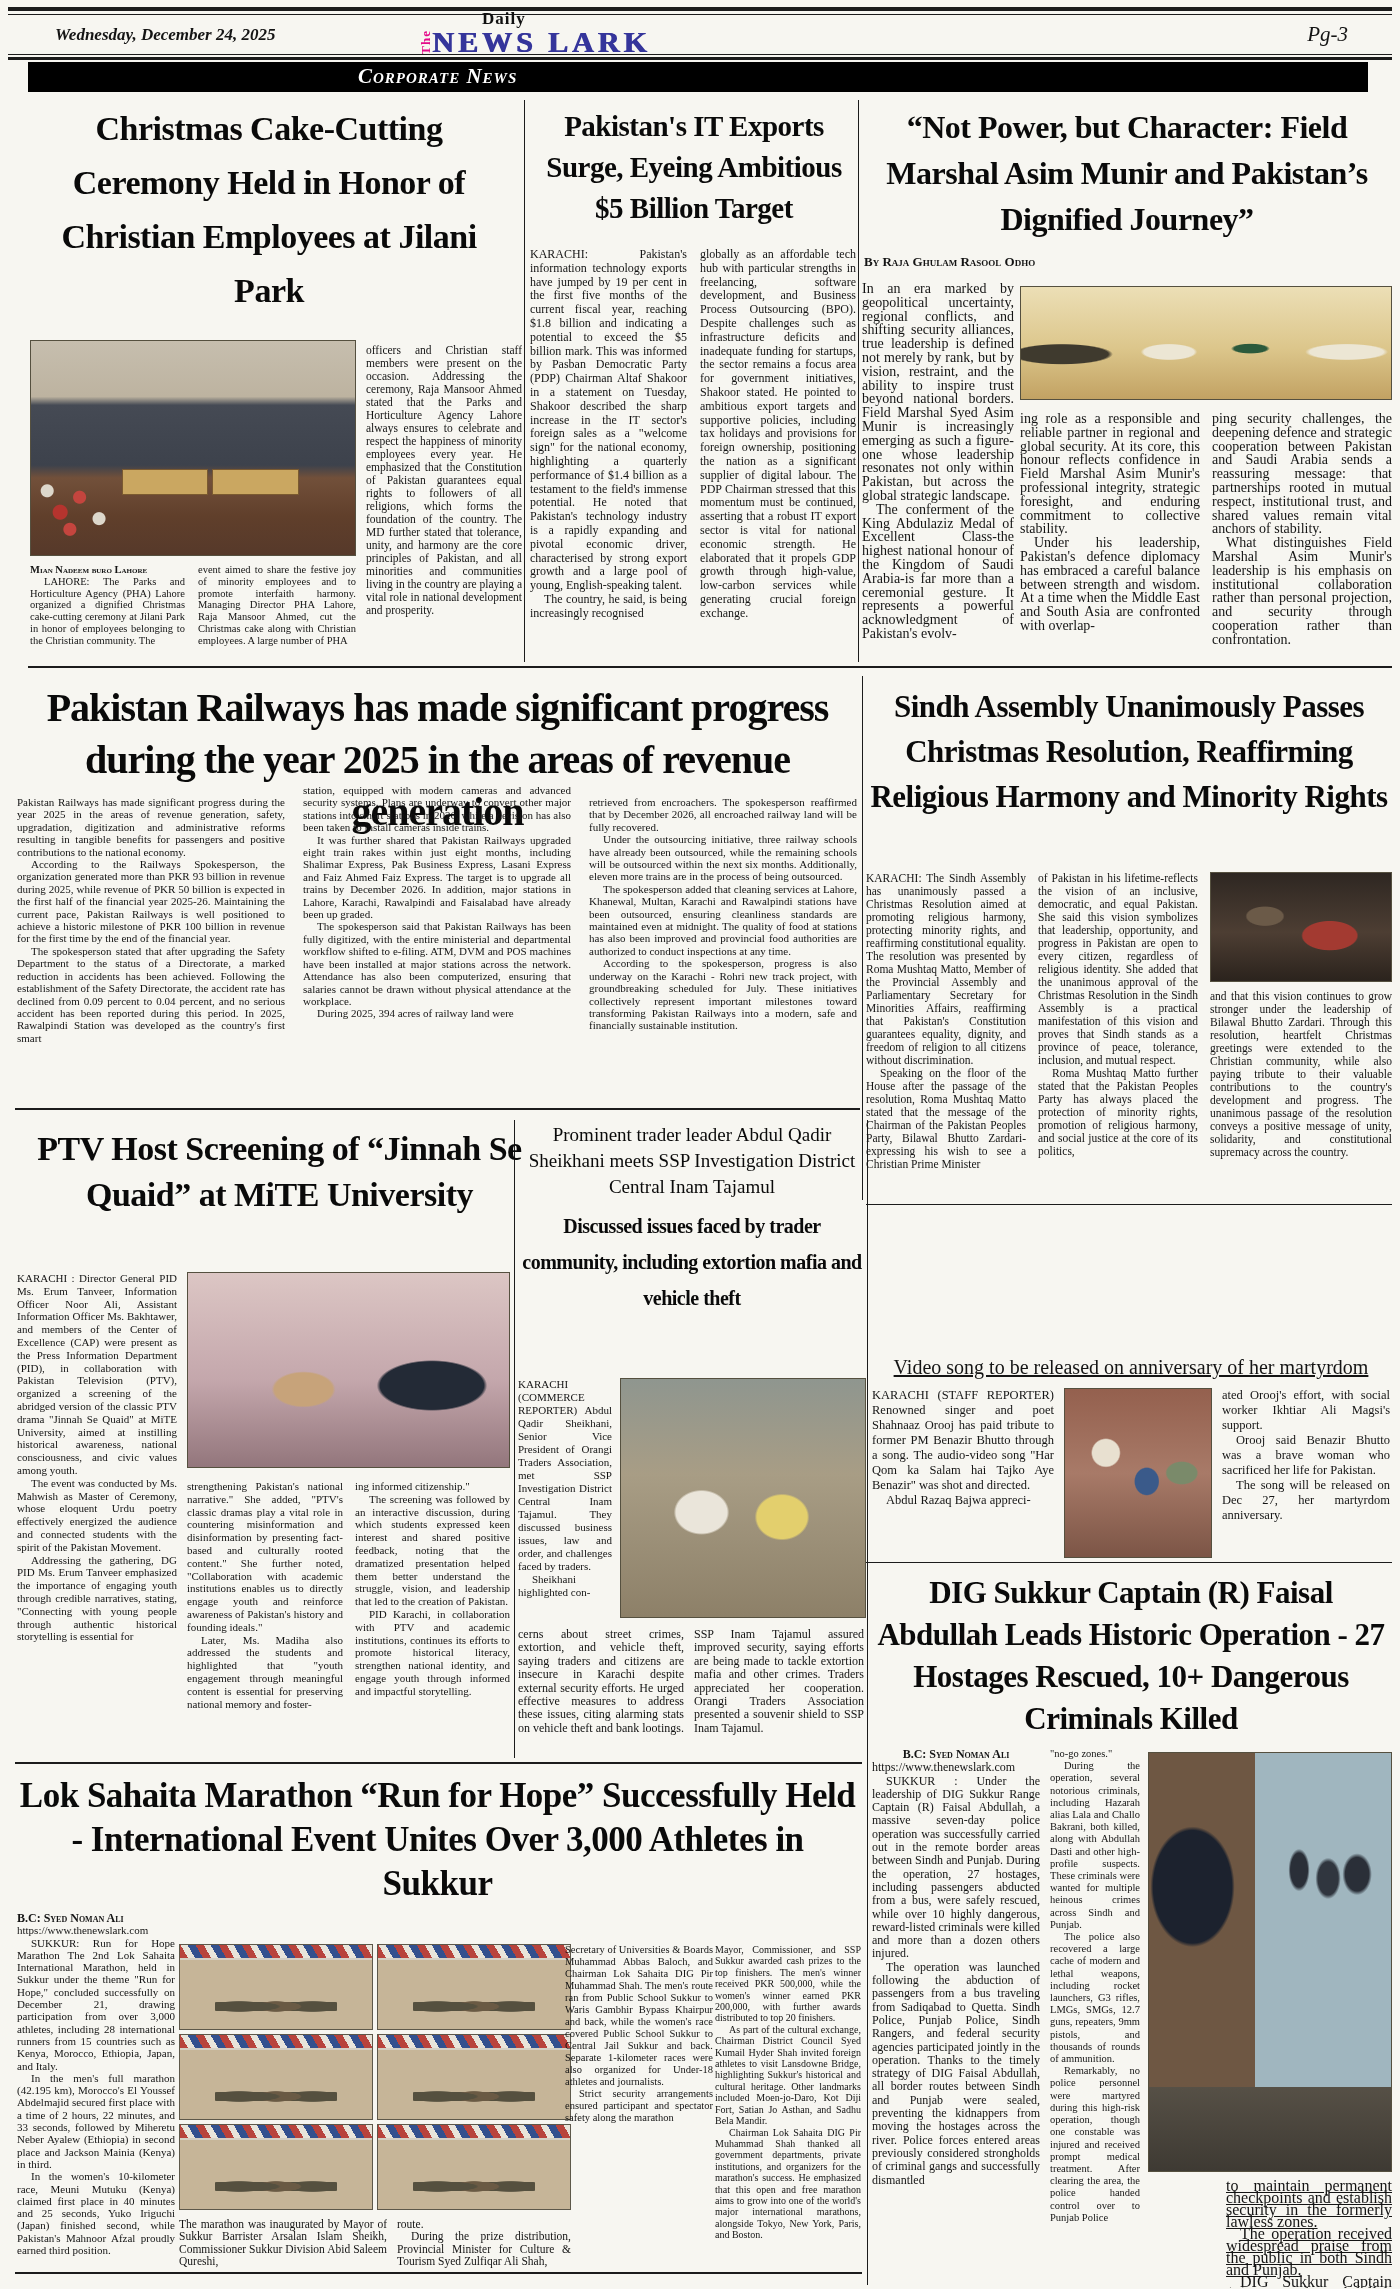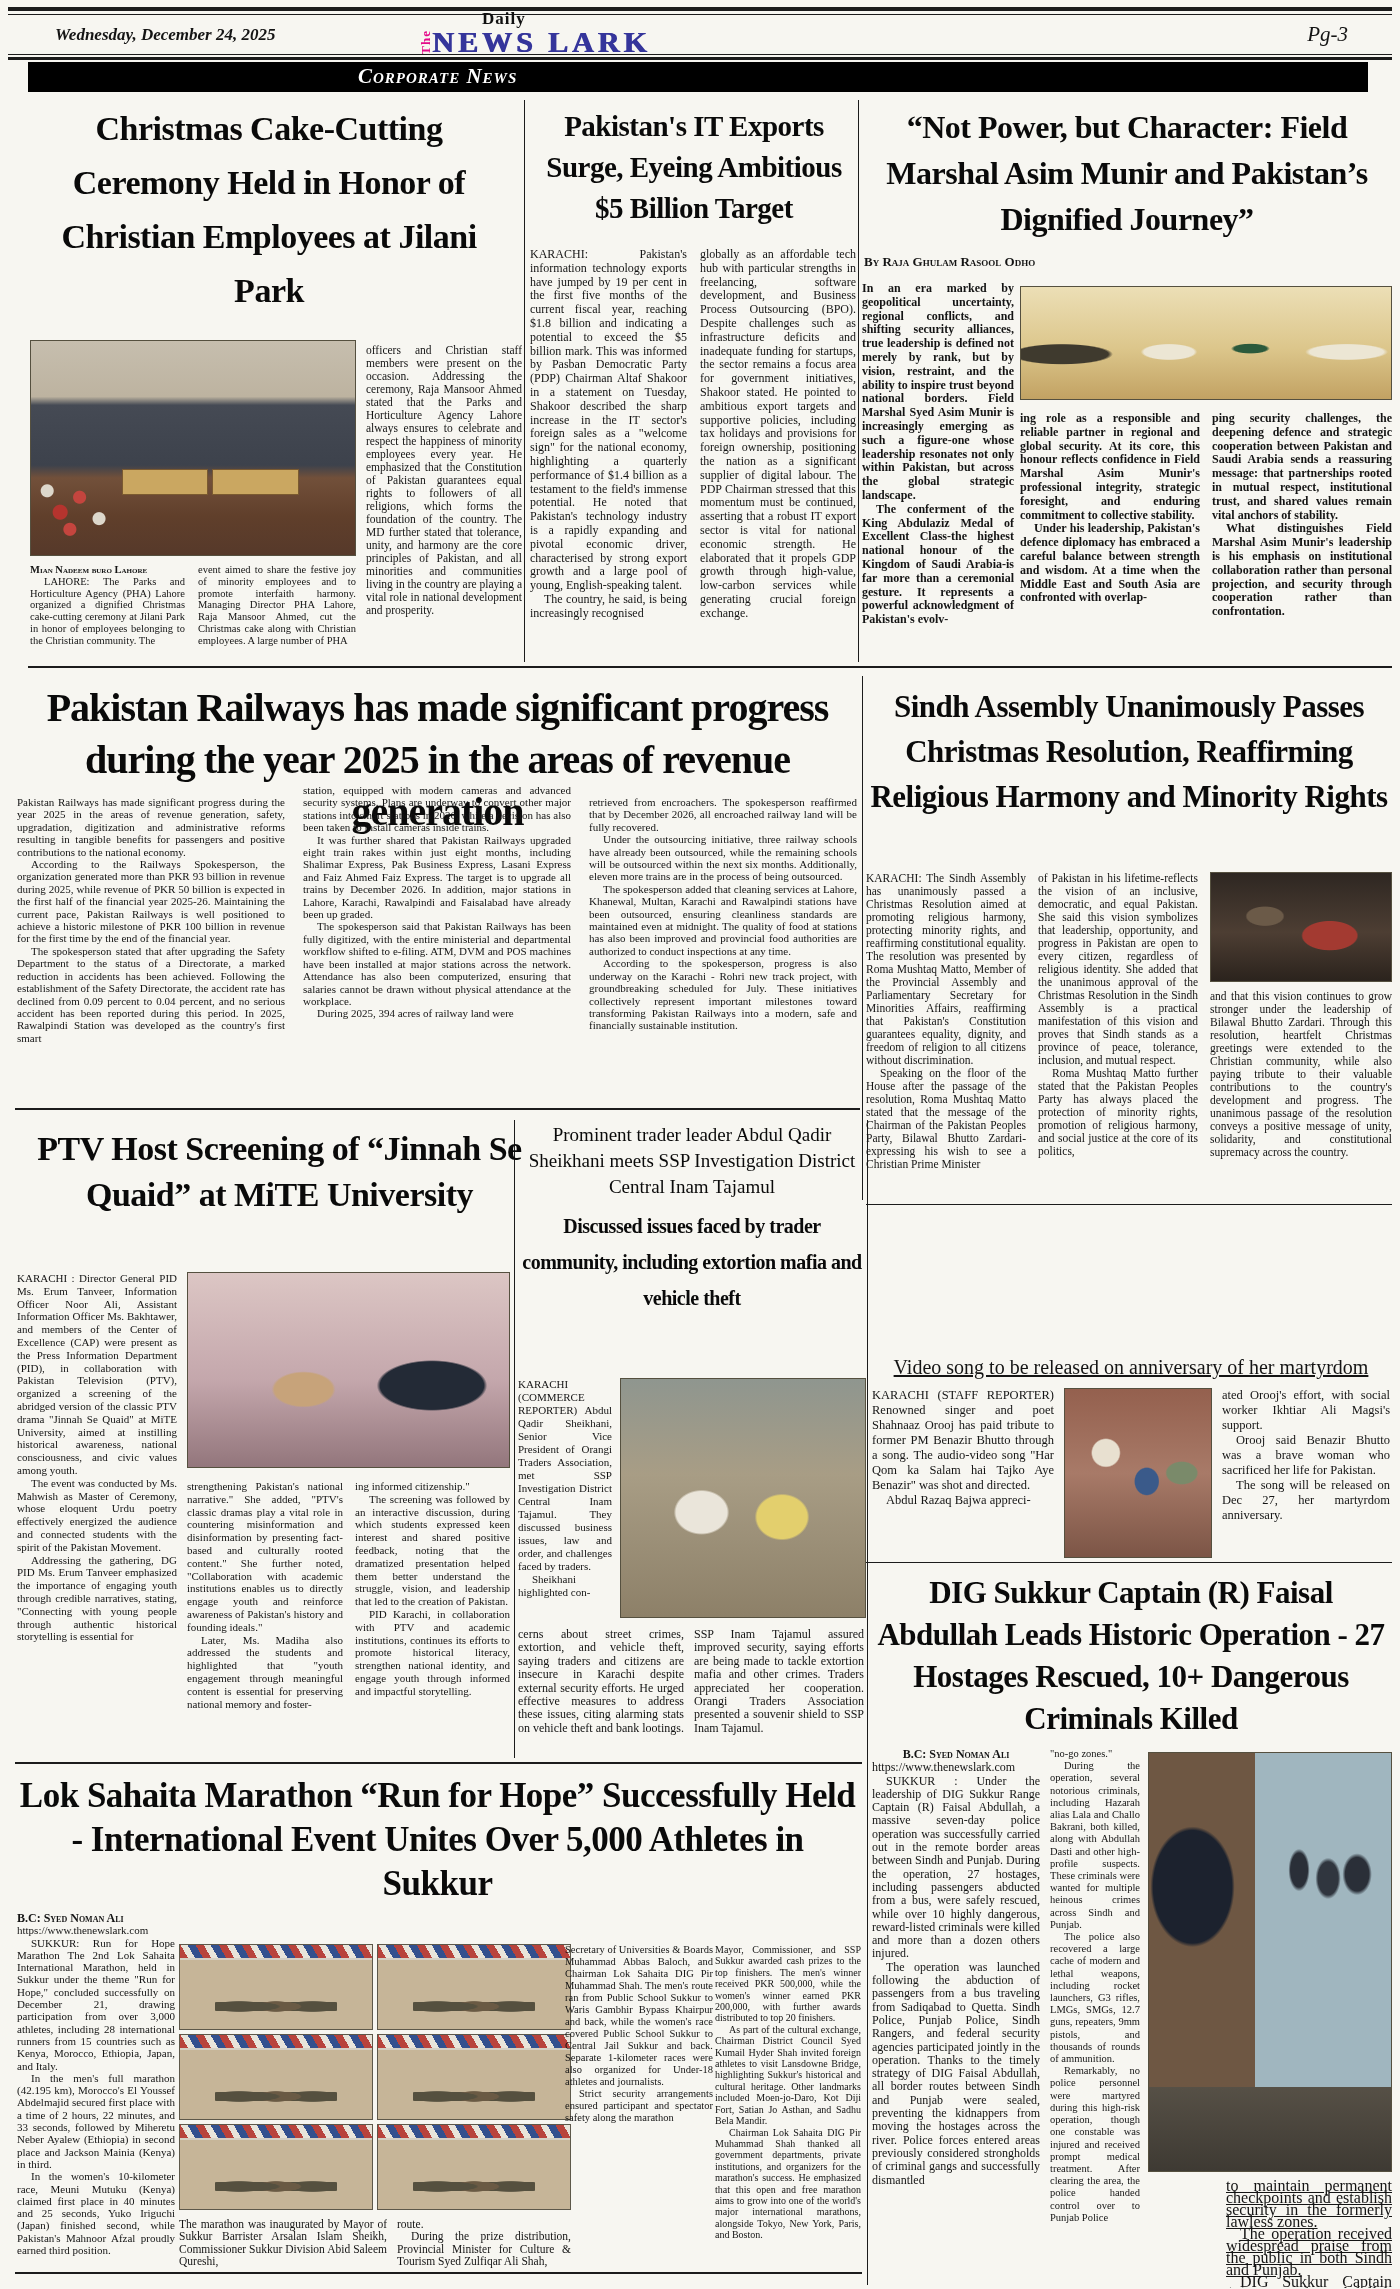--- a/index.html
+++ b/index.html
@@ -33,21 +33,21 @@
   .body-col { position:absolute; overflow:hidden; text-align:justify; }
   .body-col p { margin:0; }
   .body-col p + p { text-indent:14px; }
   .byline { font-variant:small-caps; font-weight:bold; }
   .subhead { position:absolute; text-align:center; text-decoration:underline; margin:0; }
   .photo { position:absolute; border:1px solid #55503f; box-sizing:border-box; }
 
   
   .cake-col  { font-size:10.5px; line-height:11.8px; }
   .it-col    { font-size:12px;   line-height:13.8px; }
-  .munir-col { font-size:12px;   line-height:13.8px;font-weight:bold; }
+  .munir-col { font-size:14px;   line-height:13.8px; }
   .rail-col  { font-size:11px;   line-height:12.4px; }
   .sindh-col { font-size:11.5px; line-height:13px; }
   .ptv-col   { font-size:11px;   line-height:12.8px; }
   .trader-col{ font-size:12px;   line-height:13.4px; }
   .trader-narrow { font-size:11px; line-height:13px; }
   .orooj-col { font-size:12.5px; line-height:15px; }
   .dig-col1  { font-size:12px;   line-height:13.3px; }
   .dig-col2  { font-size:10.5px; line-height:12.2px; }
   .dig-col3  { font-size:16px; line-height:12px;text-decoration:underline; }
   .mar-col1  { font-size:11px;   line-height:12.3px; }
@@ -290,21 +290,21 @@
       <div class="dig-bottom"></div>
     </div>
     <div class="body-col dig-col3" style="left:356px; top:614px; width:166px; height:108px;">
       <p>to maintain permanent checkpoints and establish security in the formerly lawless zones.</p>
       <p>The operation received widespread praise from the public in both Sindh and Punjab.</p>
       <p>DIG Sukkur Captain (R) Faisal Abdullah commended the efforts and bravery of SSP Ghotki, SSP Kashmore, Punjab Police, Sindh Rangers, and federal agencies, emphasizing that elements attempting to establish a state within a state would not be tolerated under any</p>
     </div>
   </div>
 
   <div class="art" style="left:15px; top:1766px; width:845px; height:506px;">
-    <h2 class="hl" style="left:0px; top:8px; width:845px; font-size:35px; line-height:44px;">Lok Sahaita Marathon “Run for Hope” Successfully Held - International Event Unites Over 5,000 Athletes in Sukkur</h2>
+    <h2 class="hl" style="left:0px; top:8px; width:845px; font-size:35px; line-height:44px;">Lok Sahaita Marathon “Run for Hope” Successfully Held - International Event Unites Over 3,000 Athletes in Sukkur</h2>
     <div class="body-col mar-col1" style="left:2px; top:146px; width:158px; height:358px;">
       <p class="byline" style="font-size:12px;">B.C: Syed Noman Ali</p>
       <p style="text-indent:0;">https://www.thenewslark.com</p>
       <p>SUKKUR: Run for Hope Marathon The 2nd Lok Sahaita International Marathon, held in Sukkur under the theme "Run for Hope," concluded successfully on December 21, drawing participation from over 3,000 athletes, including 28 international runners from 15 countries such as Kenya, Morocco, Ethiopia, Japan, and Italy.</p>
       <p>In the men's full marathon (42.195 km), Morocco's El Youssef Abdelmajid secured first place with a time of 2 hours, 22 minutes, and 33 seconds, followed by Miheretu Neber Ayalew (Ethiopia) in second place and Jackson Mainia (Kenya) in third.</p>
       <p>In the women's 10-kilometer race, Meuni Mutuku (Kenya) claimed first place in 40 minutes and 25 seconds, Yuko Iriguchi (Japan) finished second, while Pakistan's Mahnoor Afzal proudly earned third position.</p>
     </div>
     <div class="montage" style="left:164px; top:178px; width:392px; height:266px;">
       <div class="mcell"></div>
       <div class="mcell"></div>

